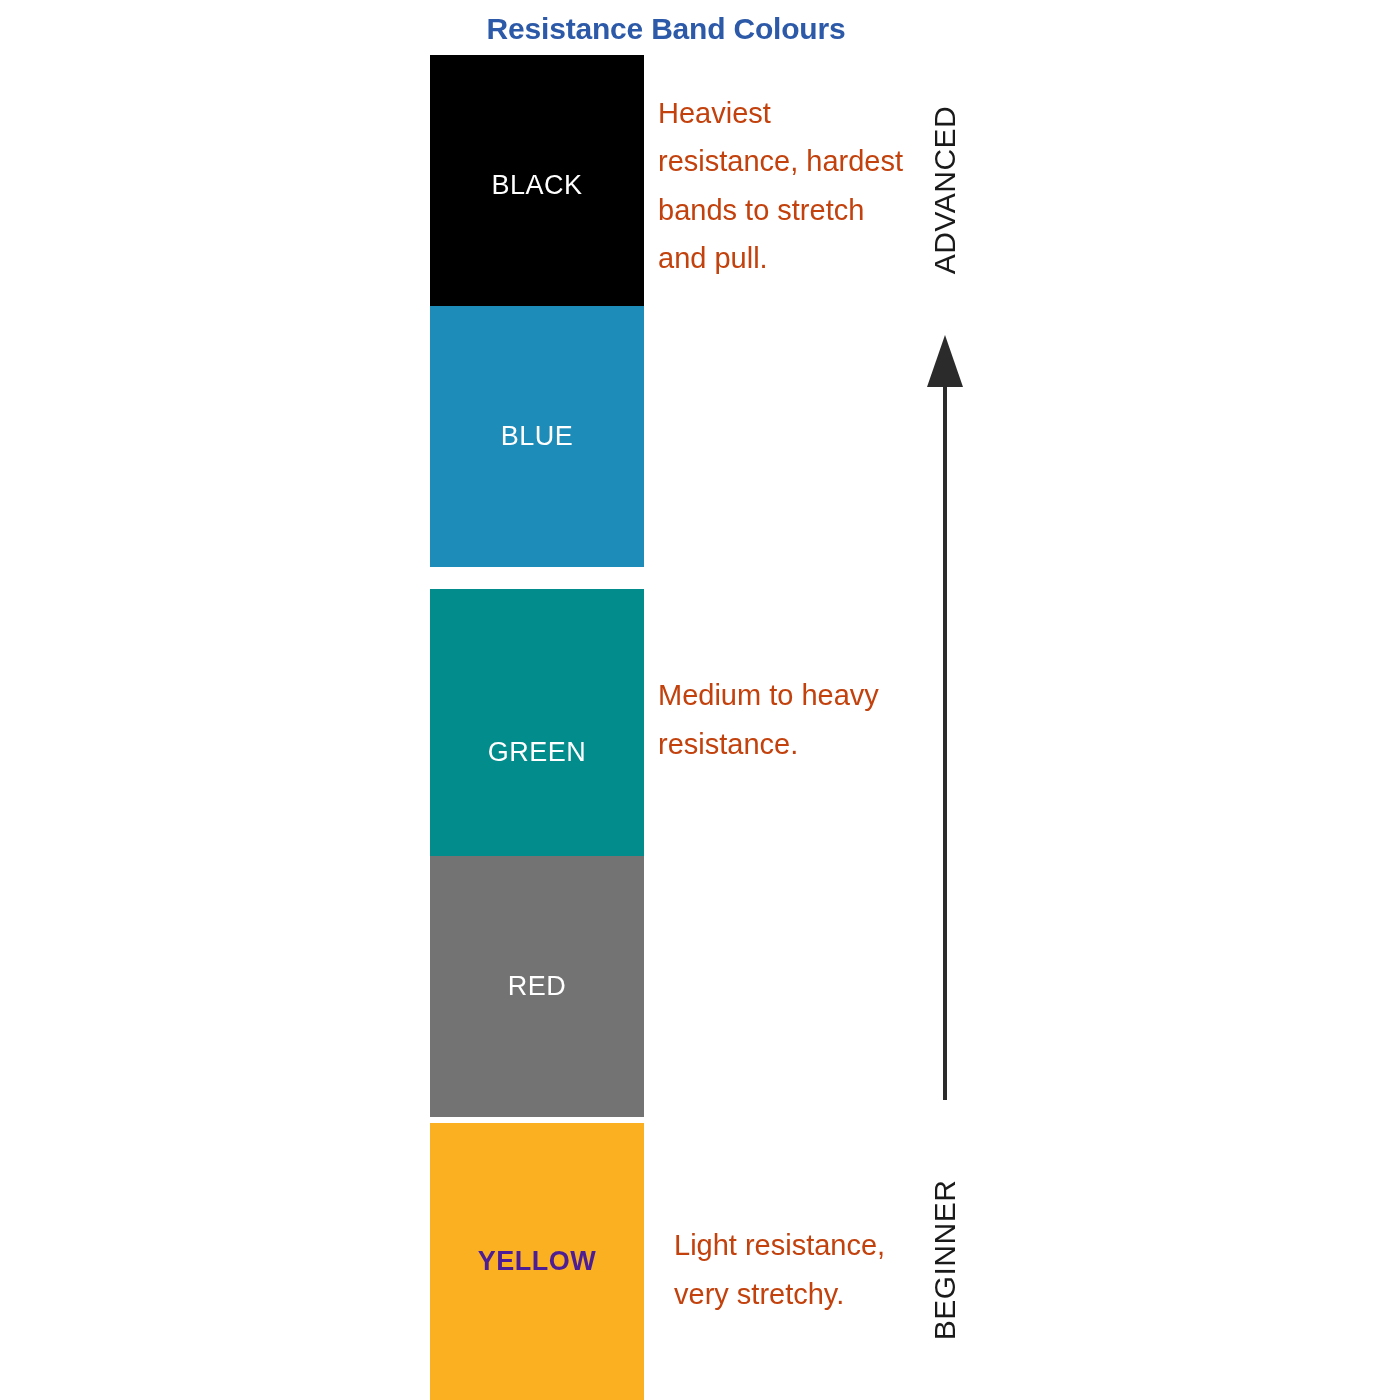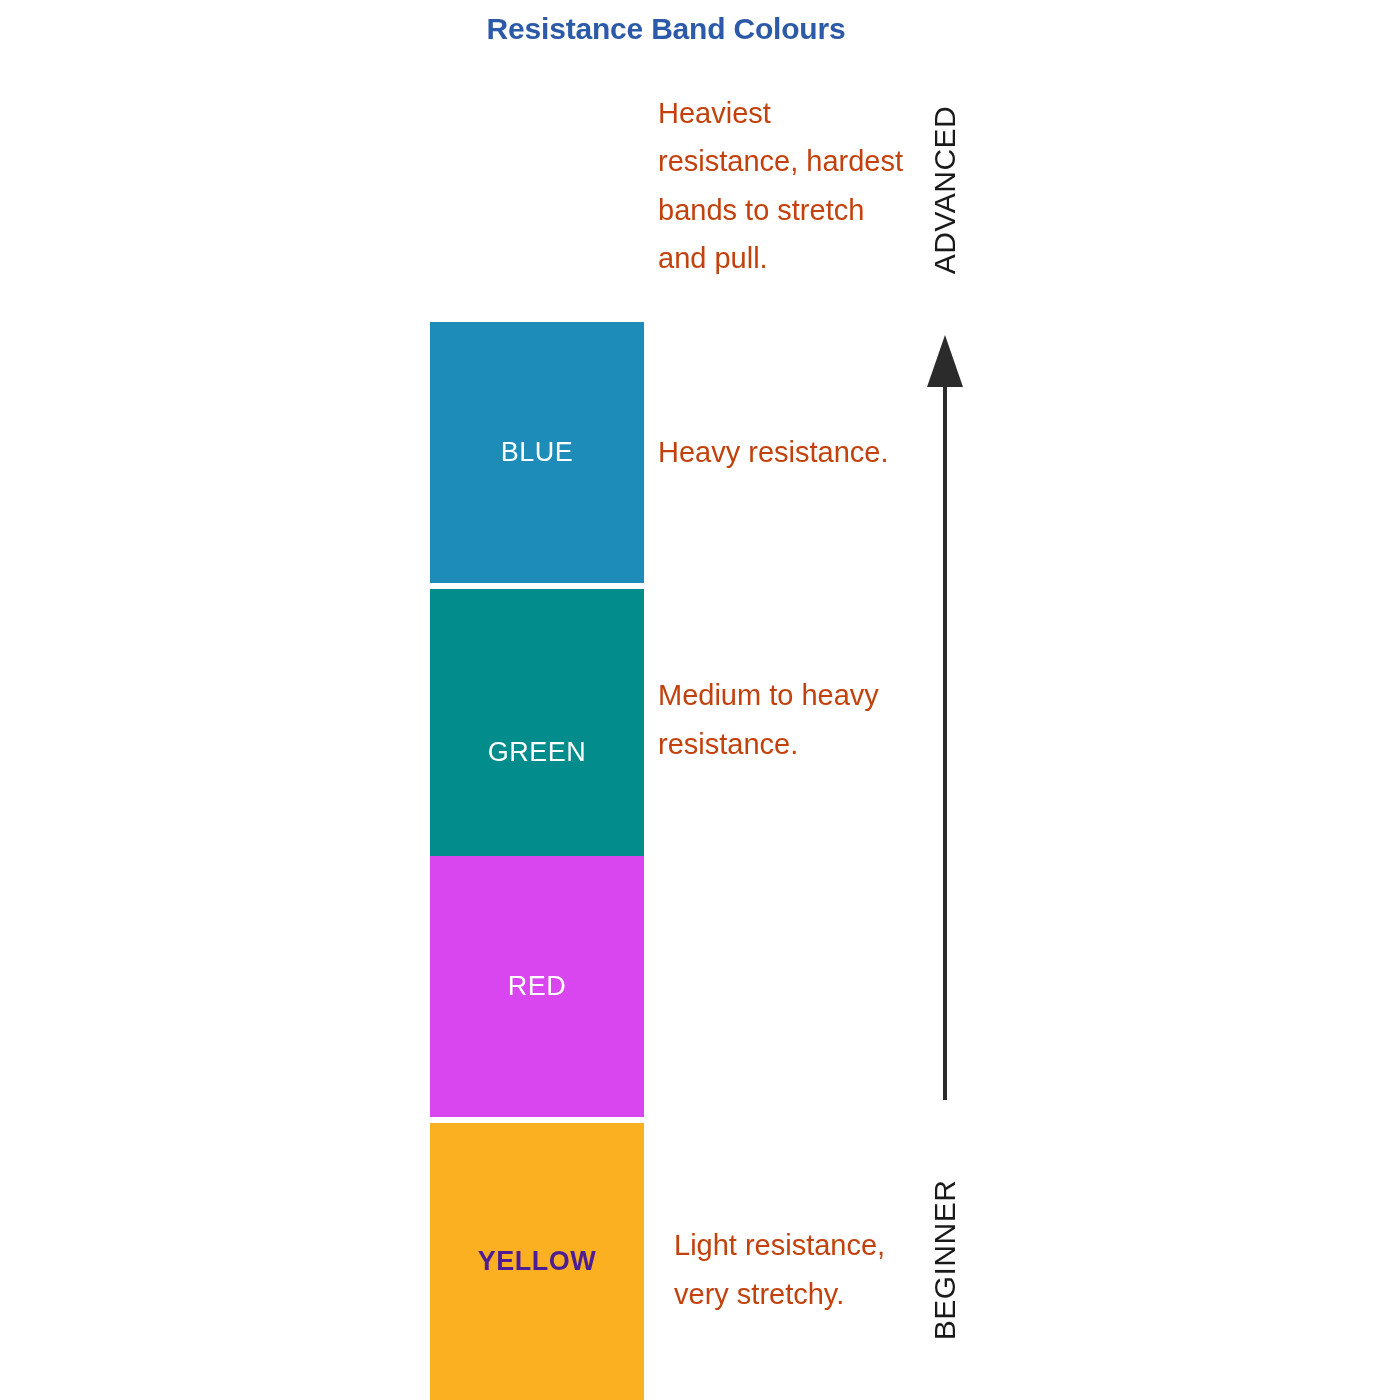--- a/index.html
+++ b/index.html
@@ -115,36 +115,38 @@
 </style>
 </head>
 <body>
 
 <div id="root">
 
   <div id="chart-title">Resistance Band Colours</div>
 
   <div id="bands">
       <div class="row" style="top: 55px; height: 261px; width: 490px;">
+        <div class="swatch" style="height: 261px; background: rgb(0, 0, 0);">
+          <span class="swatch-label light">BLACK</span>
+        </div>
         <div class="desc" style="top: 0px; height: 261px; display: flex; align-items: center;">Heaviest resistance, hardest bands to stretch and pull.</div>
       </div>
-      <div class="row" style="top: 322px; height: 261px; width: 490px; padding-left: 48px;">
+      <div class="row" style="top: 306px; height: 261px; width: 490px; padding-left: 48px;">
         <div class="swatch" style="height: 261px; background: rgb(30, 140, 184);">
           <span class="swatch-label light">BLUE</span>
         </div>
-        <div class="desc" style="top: 0px; height: 261px; display: flex; align-items: center;">Heavy resistance.</div>
       </div>
       <div class="row" style="top: 589px; height: 261px; width: 490px;">
         <div class="swatch" style="height: 326px; background: rgb(3, 140, 140); justify-content: center;">
           <span class="swatch-label light">GREEN</span>
         </div>
         <div class="desc" style="top: 0px; height: 261px; display: flex; align-items: center;">Medium to heavy resistance.</div>
       </div>
       <div class="row" style="top: 856px; height: 261px; width: 490px;">
-        <div class="swatch" style="height: 261px; background: #d946ef;">
+        <div class="swatch" style="height: 261px; background: #737373;">
           <span class="swatch-label light">RED</span>
         </div>
       </div>
       <div class="row" style="top: 1123px; height: 277px; width: 490px;">
         <div class="swatch" style="height: 277px; background: rgb(251, 176, 34);">
           <span class="swatch-label dark">YELLOW</span>
         </div>
         <div class="desc" style="top: 8px; height: 277px; display: flex; align-items: center; margin-left: 16px;">Light resistance, very stretchy.</div>
       </div>
     </div>

